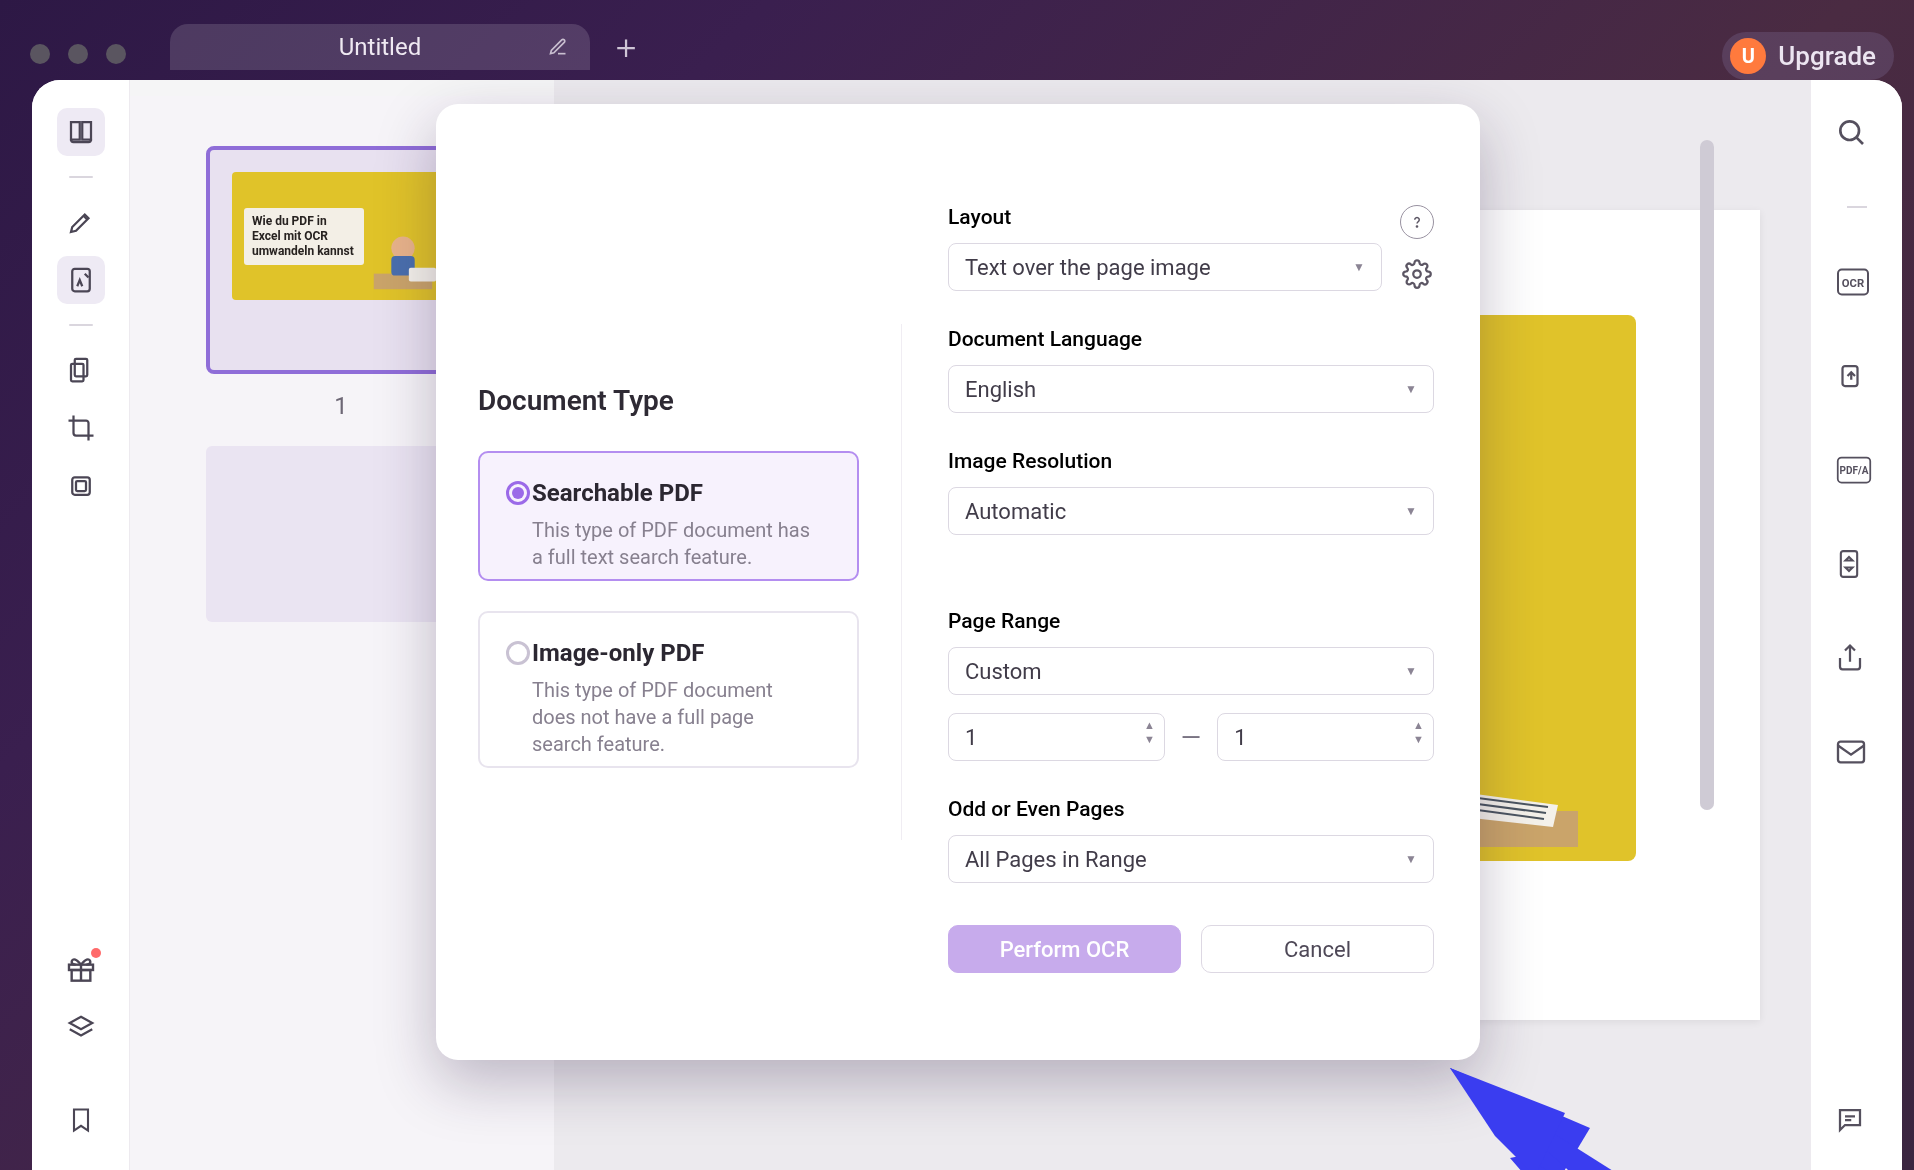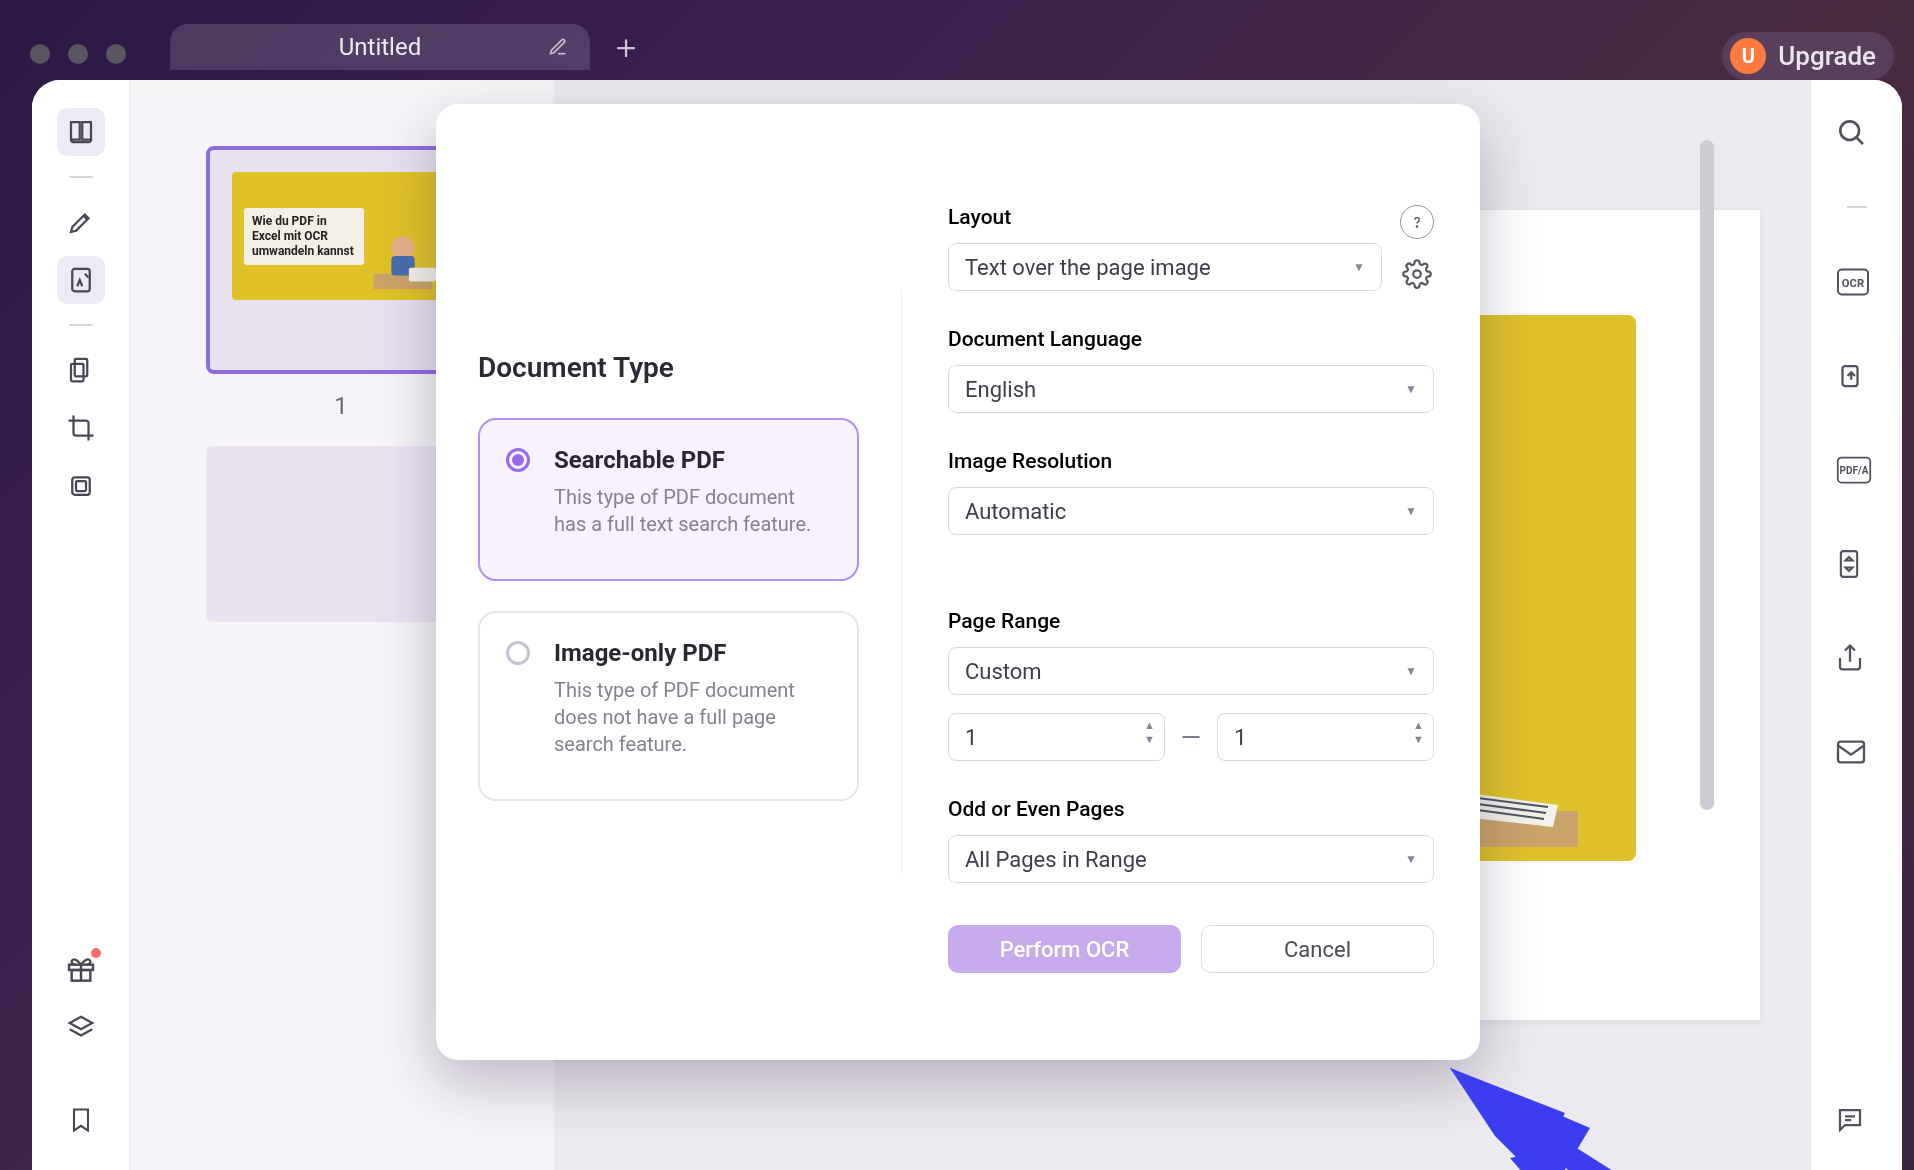--- a/index.html
+++ b/index.html
@@ -115,22 +115,22 @@
 .dialog {
   position: absolute; left: 404px; top: 24px; width: 1044px; height: 956px;
   background: #ffffff; border-radius: 22px; box-shadow: 0 22px 60px rgba(40,20,60,0.28);
   display: flex;
   align-items: center;
 }
 .d-left { width: 466px; padding: 60px 42px 42px 42px; border-right: 1px solid #f0edf3; }
 .d-left h2 { font-size: 28px; font-weight: 600; color:#2e2a34; margin-bottom: 34px; }
 
 .opt-card {
-  border: 2px solid #e8e4ee; border-radius: 18px; padding: 26px 26px 41px 26px;
-  display:flex; gap: 24px; margin-bottom: 30px; background:#fff;
+  border: 2px solid #e8e4ee; border-radius: 10px; padding: 26px 26px 8px 26px;
+  display:flex; gap: 2px; margin-bottom: 30px; background:#fff;
 }
 .opt-card.selected { border-color: #b48ef0; background: #f7f2fd; }
 .opt-radio {
   width: 24px; height: 24px; border: 3px solid #c9c2d3; border-radius: 50%; flex:none; margin-top: 2px;
 }
 .opt-card.selected .opt-radio { border-color: #9b6ae8; }
 .opt-card.selected .opt-radio::after { content:''; display:block; width:12px; height:12px; margin:3px; border-radius:50%; background:#9b6ae8; }
 .opt-title { font-size: 24px; font-weight: 700; color:#2b2731; margin-bottom: 10px; }
 .opt-desc { font-size: 20px; color:#87808f; line-height: 1.35; max-width: 280px; }
 

